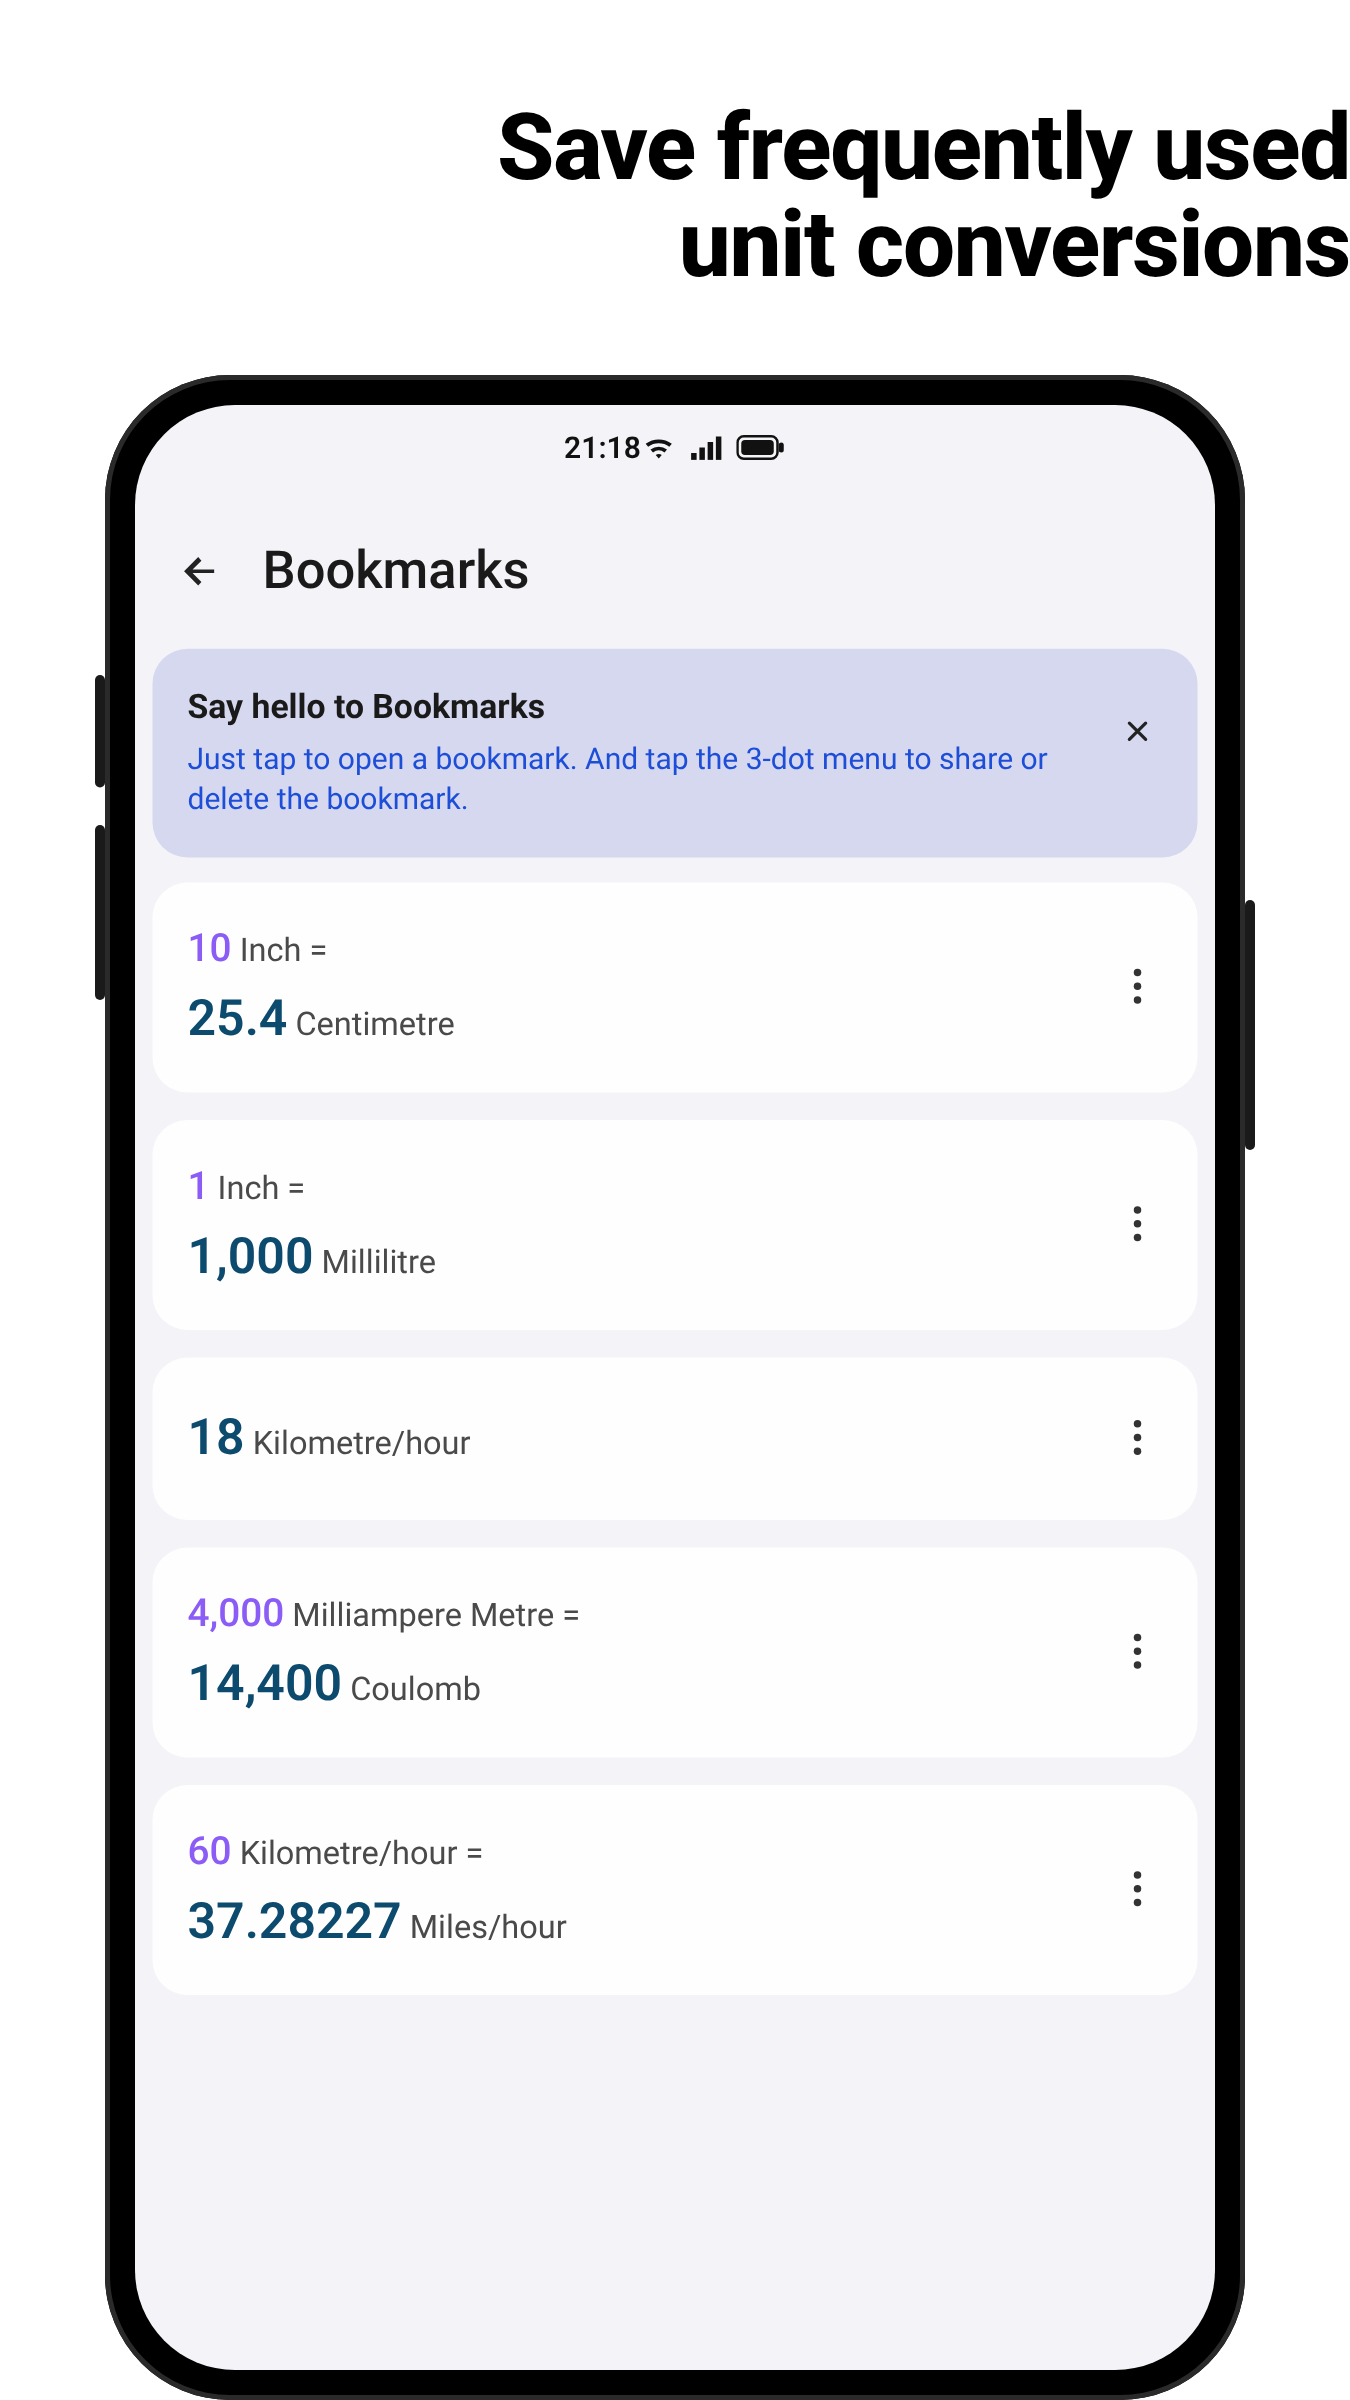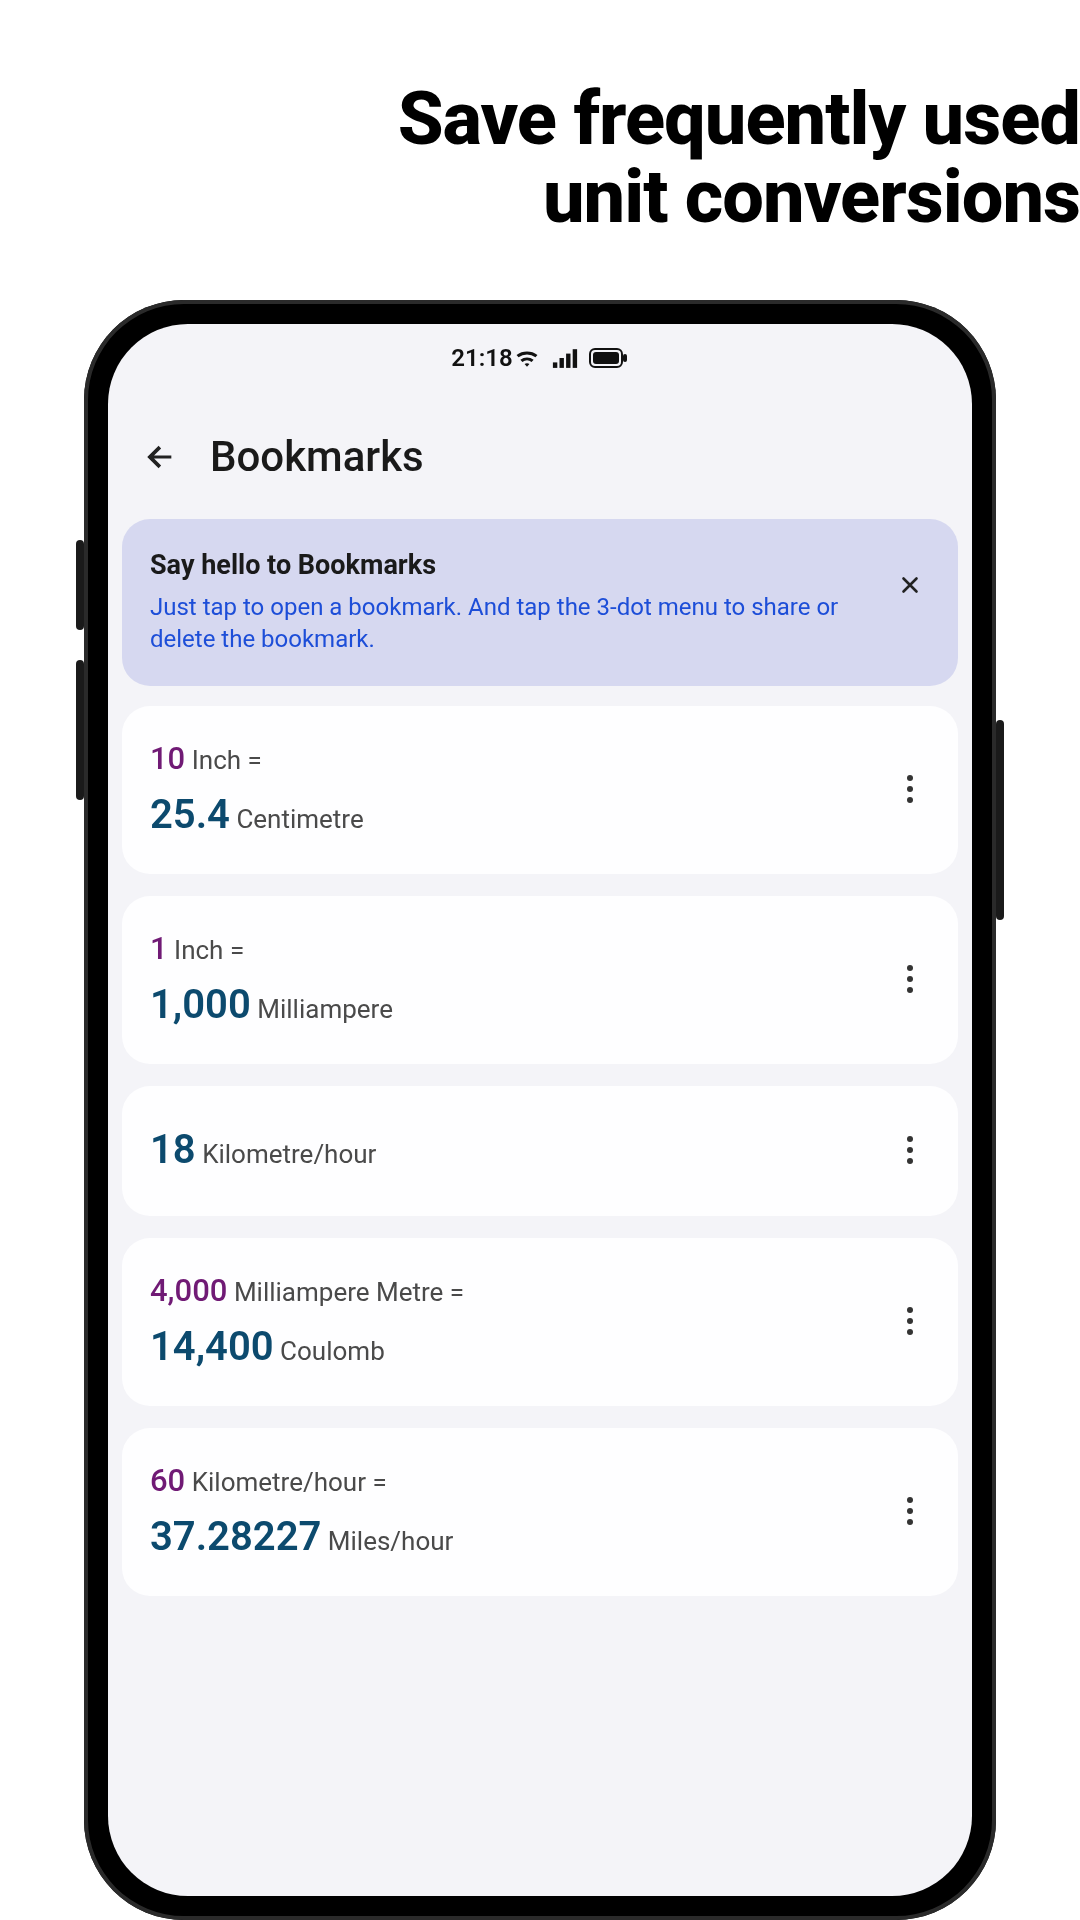--- a/index.html
+++ b/index.html
@@ -123,21 +123,21 @@
   }
   .card-body { flex: 1; }
   .card-line1 {
     font-size: 26px;
     color: #4a4a4a;
     margin-bottom: 14px;
   }
   .card-line1 .num {
     font-size: 31px;
     font-weight: 500;
-    color: #701a75;
+    color: #8b5cf6;
   }
   .card-line2 {
     font-size: 26px;
     color: #4a4a4a;
   }
   .card-line2 .num {
     font-size: 40px;
     font-weight: 600;
     color: #0c4a6e;
   }
@@ -217,21 +217,21 @@
             <svg class="ico" width="8" height="30" viewBox="0 0 8 30">
               <circle cx="4" cy="4" r="3" fill="#333"></circle>
               <circle cx="4" cy="15" r="3" fill="#333"></circle>
               <circle cx="4" cy="26" r="3" fill="#333"></circle>
             </svg>
           </div>
         </div>
         <div class="card">
           <div class="card-body">
             <div class="card-line1"><span class="num">1</span> <span>Inch</span> <span>=</span></div>
-            <div class="card-line2"><span class="num">1,000</span> <span>Milliampere</span></div>
+            <div class="card-line2"><span class="num">1,000</span> <span>Millilitre</span></div>
           </div>
           <div class="more-btn">
             <svg class="ico" width="8" height="30" viewBox="0 0 8 30">
               <circle cx="4" cy="4" r="3" fill="#333"></circle>
               <circle cx="4" cy="15" r="3" fill="#333"></circle>
               <circle cx="4" cy="26" r="3" fill="#333"></circle>
             </svg>
           </div>
         </div>
         <div class="card">

